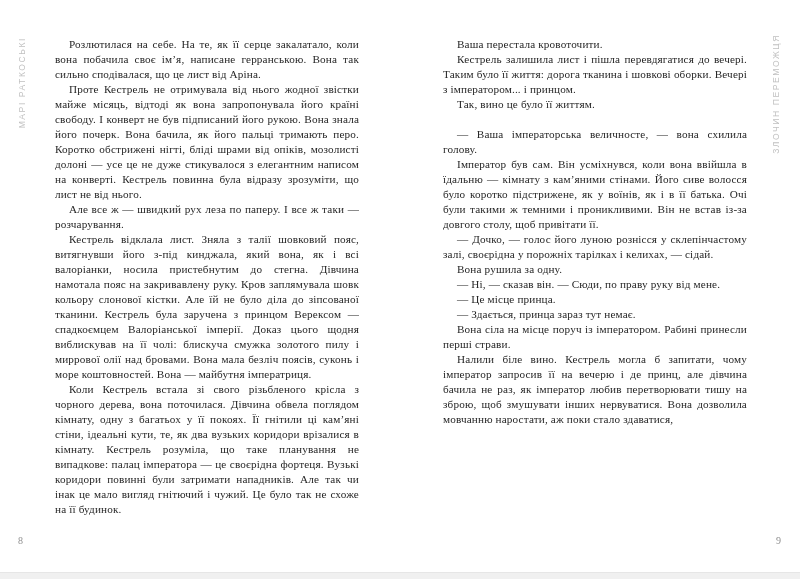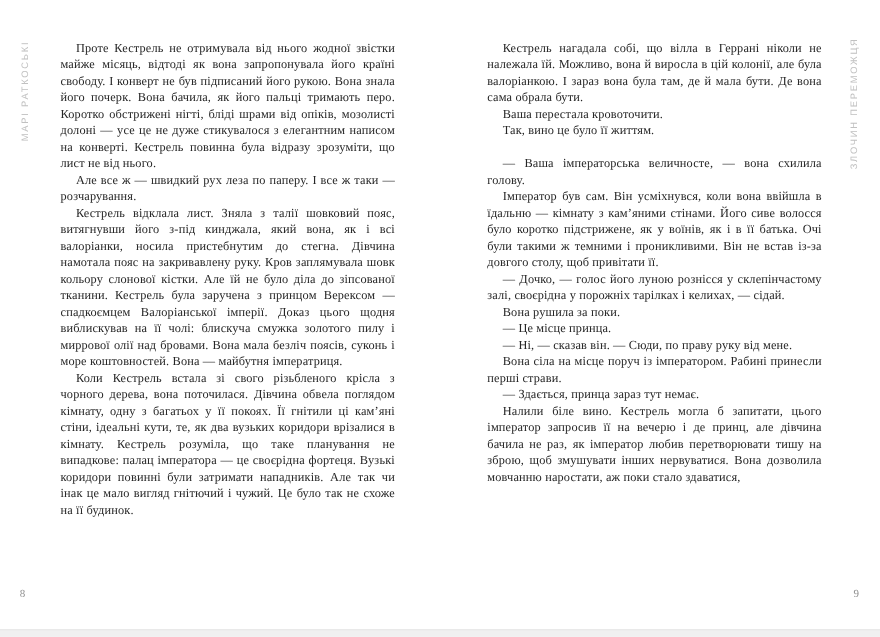--- a/index.html
+++ b/index.html
@@ -54,43 +54,44 @@
   }
 </style>
 </head>
 <body>
 
 <div class="spread">
 
   <div class="sidebar sidebar-left">МАРІ РАТКОСЬКІ</div>
 
   <div class="column column-left">
+      <p>Розлютилася на себе. На те, як її серце закалатало, коли вона побачила своє ім’я, написане герранською. Вона так сильно сподівалася, що це лист від Аріна.</p>
       <p>Проте Кестрель не отримувала від нього жодної звістки майже місяць, відтоді як вона запропонувала його країні свободу. І конверт не був підписаний його рукою. Вона знала його почерк. Вона бачила, як його пальці тримають перо. Коротко обстрижені нігті, бліді шрами від опіків, мозолисті долоні — усе це не дуже стикувалося з елегантним написом на конверті. Кестрель повинна була відразу зрозуміти, що лист не від нього.</p>
       <p>Але все ж — швидкий рух леза по паперу. І все ж таки — розчарування.</p>
       <p>Кестрель відклала лист. Зняла з талії шовковий пояс, витягнувши його з-під кинджала, який вона, як і всі валоріанки, носила пристебнутим до стегна. Дівчина намотала пояс на закривавлену руку. Кров заплямувала шовк кольору слонової кістки. Але їй не було діла до зіпсованої тканини. Кестрель була заручена з принцом Верексом — спадкоємцем Валоріанської імперії. Доказ цього щодня виблискував на її чолі: блискуча смужка золотого пилу і миррової олії над бровами. Вона мала безліч поясів, суконь і море коштовностей. Вона — майбутня імператриця.</p>
       <p>Коли Кестрель встала зі свого різьбленого крісла з чорного дерева, вона поточилася. Дівчина обвела поглядом кімнату, одну з багатьох у її покоях. Її гнітили ці кам’яні стіни, ідеальні кути, те, як два вузьких коридори врізалися в кімнату. Кестрель розуміла, що таке планування не випадкове: палац імператора — це своєрідна фортеця. Вузькі коридори повинні були затримати нападників. Але так чи інак це мало вигляд гнітючий і чужий. Це було так не схоже на її будинок.</p>
     </div>
 
   <div class="column column-right">
     <div>
-        <p>Кестрель нагадала собі, що вілла в Геррані ніколи не належала їй. Можливо, вона й виросла в цій колонії, але була валоріанкою. І зараз вона була там, де й мала бути. Де вона сама обрала бути.</p>
         <p>Ваша перестала кровоточити.</p>
+        <p>Кестрель залишила лист і пішла перевдягатися до вечері. Таким було її життя: дорога тканина і шовкові оборки. Вечері з імператором... і принцом.</p>
         <p>Так, вино це було її життям.</p>
       </div>
     <div class="scene-break"></div>
     <div>
         <p>— Ваша імператорська величносте, — вона схилила голову.</p>
         <p>Імператор був сам. Він усміхнувся, коли вона ввійшла в їдальню — кімнату з кам’яними стінами. Його сиве волосся було коротко підстрижене, як у воїнів, як і в її батька. Очі були такими ж темними і проникливими. Він не встав із-за довгого столу, щоб привітати її.</p>
         <p>— Дочко, — голос його луною рознісся у склепінчастому залі, своєрідна у порожніх тарілках і келихах, — сідай.</p>
-        <p>Вона рушила за поки.</p>
+        <p>Вона рушила за одну.</p>
+        <p>— Ні, — сказав він. — Сюди, по праву руку від мене.</p>
         <p>— Це місце принца.</p>
-        <p>— Ні, — сказав він. — Сюди, по праву руку від мене.</p>
+        <p>— Здається, принца зараз тут немає.</p>
         <p>Вона сіла на місце поруч із імператором. Рабині принесли перші страви.</p>
-        <p>— Здається, принца зараз тут немає.</p>
-        <p>Налили біле вино. Кестрель могла б запитати, цього імператор запросив її на вечерю і де принц, але дівчина бачила не раз, як імператор любив перетворювати тишу на зброю, щоб змушувати інших нервуватися. Вона дозволила мовчанню наростати, аж поки стало здаватися,</p>
+        <p>Налили біле вино. Кестрель могла б запитати, чому імператор запросив її на вечерю і де принц, але дівчина бачила не раз, як імператор любив перетворювати тишу на зброю, щоб змушувати інших нервуватися. Вона дозволила мовчанню наростати, аж поки стало здаватися,</p>
       </div>
   </div>
 
   <div class="sidebar sidebar-right">ЗЛОЧИН ПЕРЕМОЖЦЯ</div>
 
   <div class="page-num page-num-left">8</div>
 
   <div class="page-num page-num-right">9</div>
 
   <div class="bottom-edge"></div>

